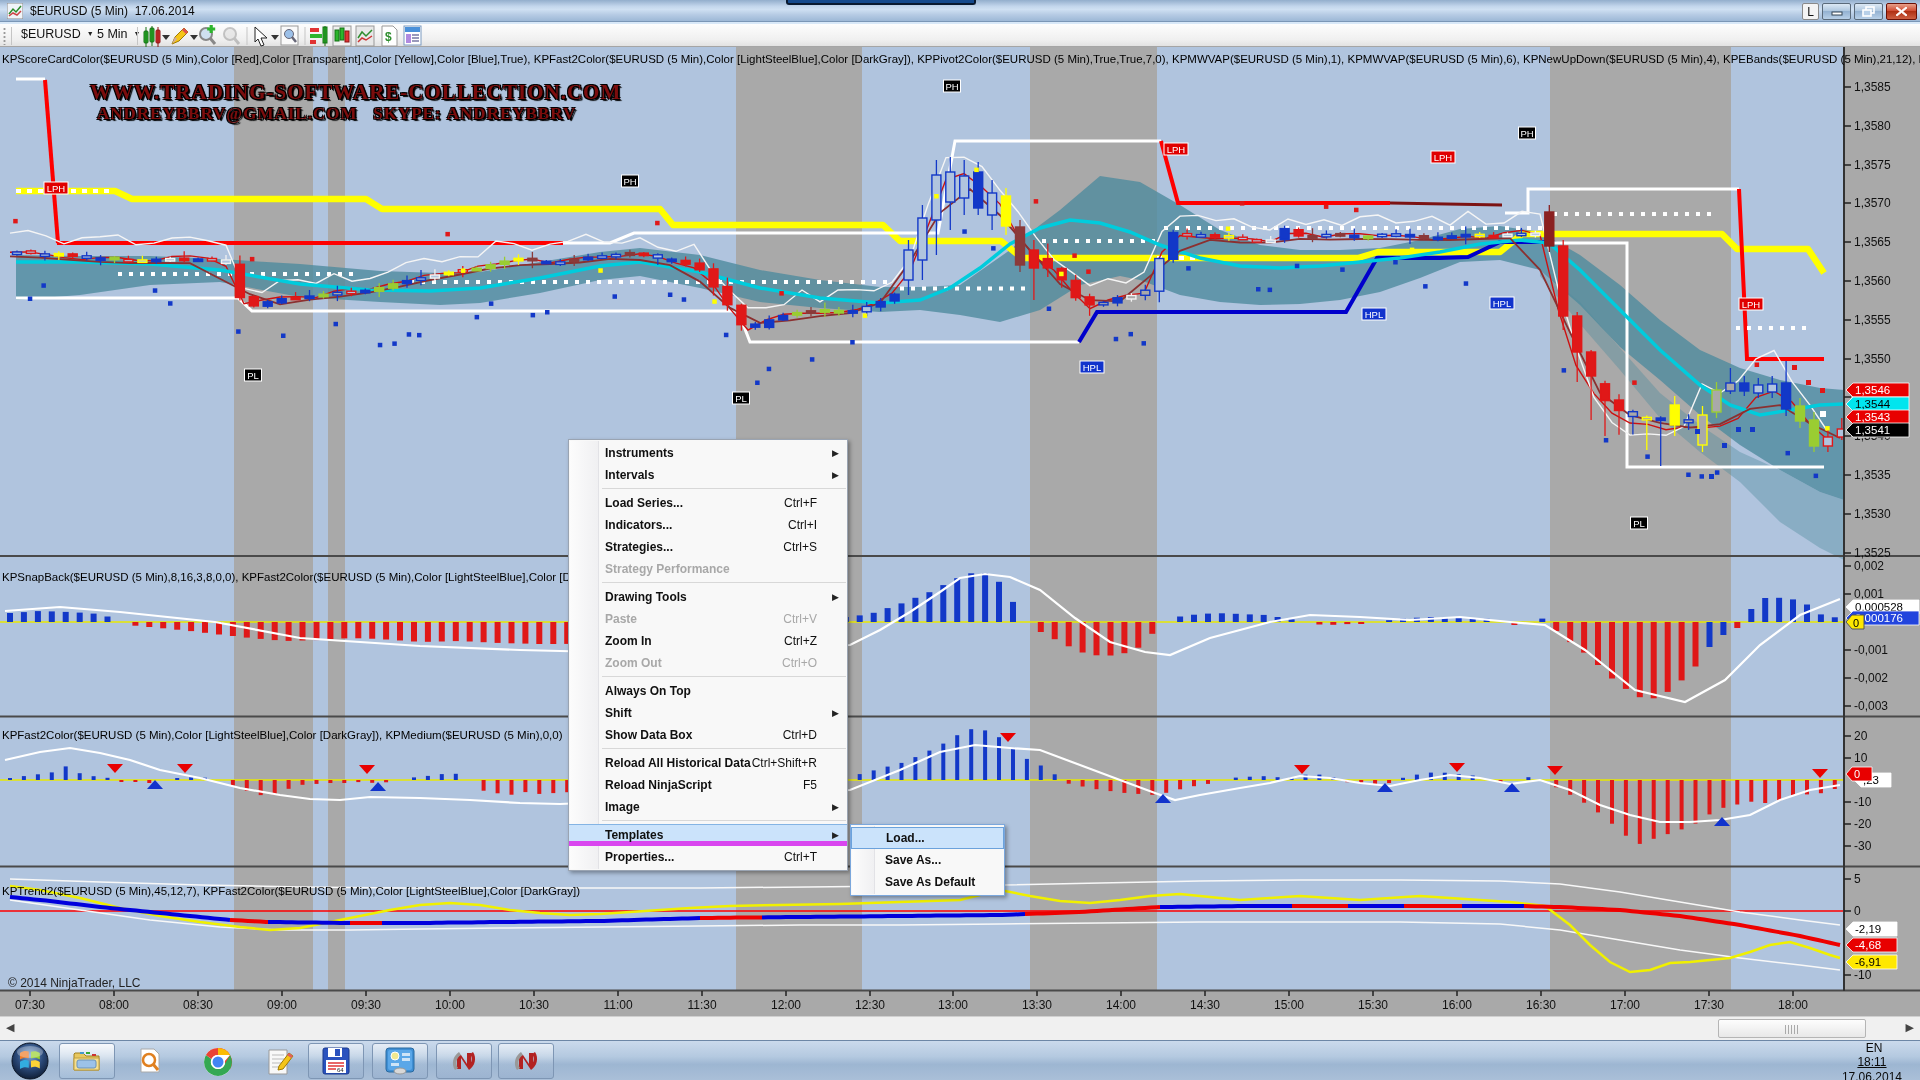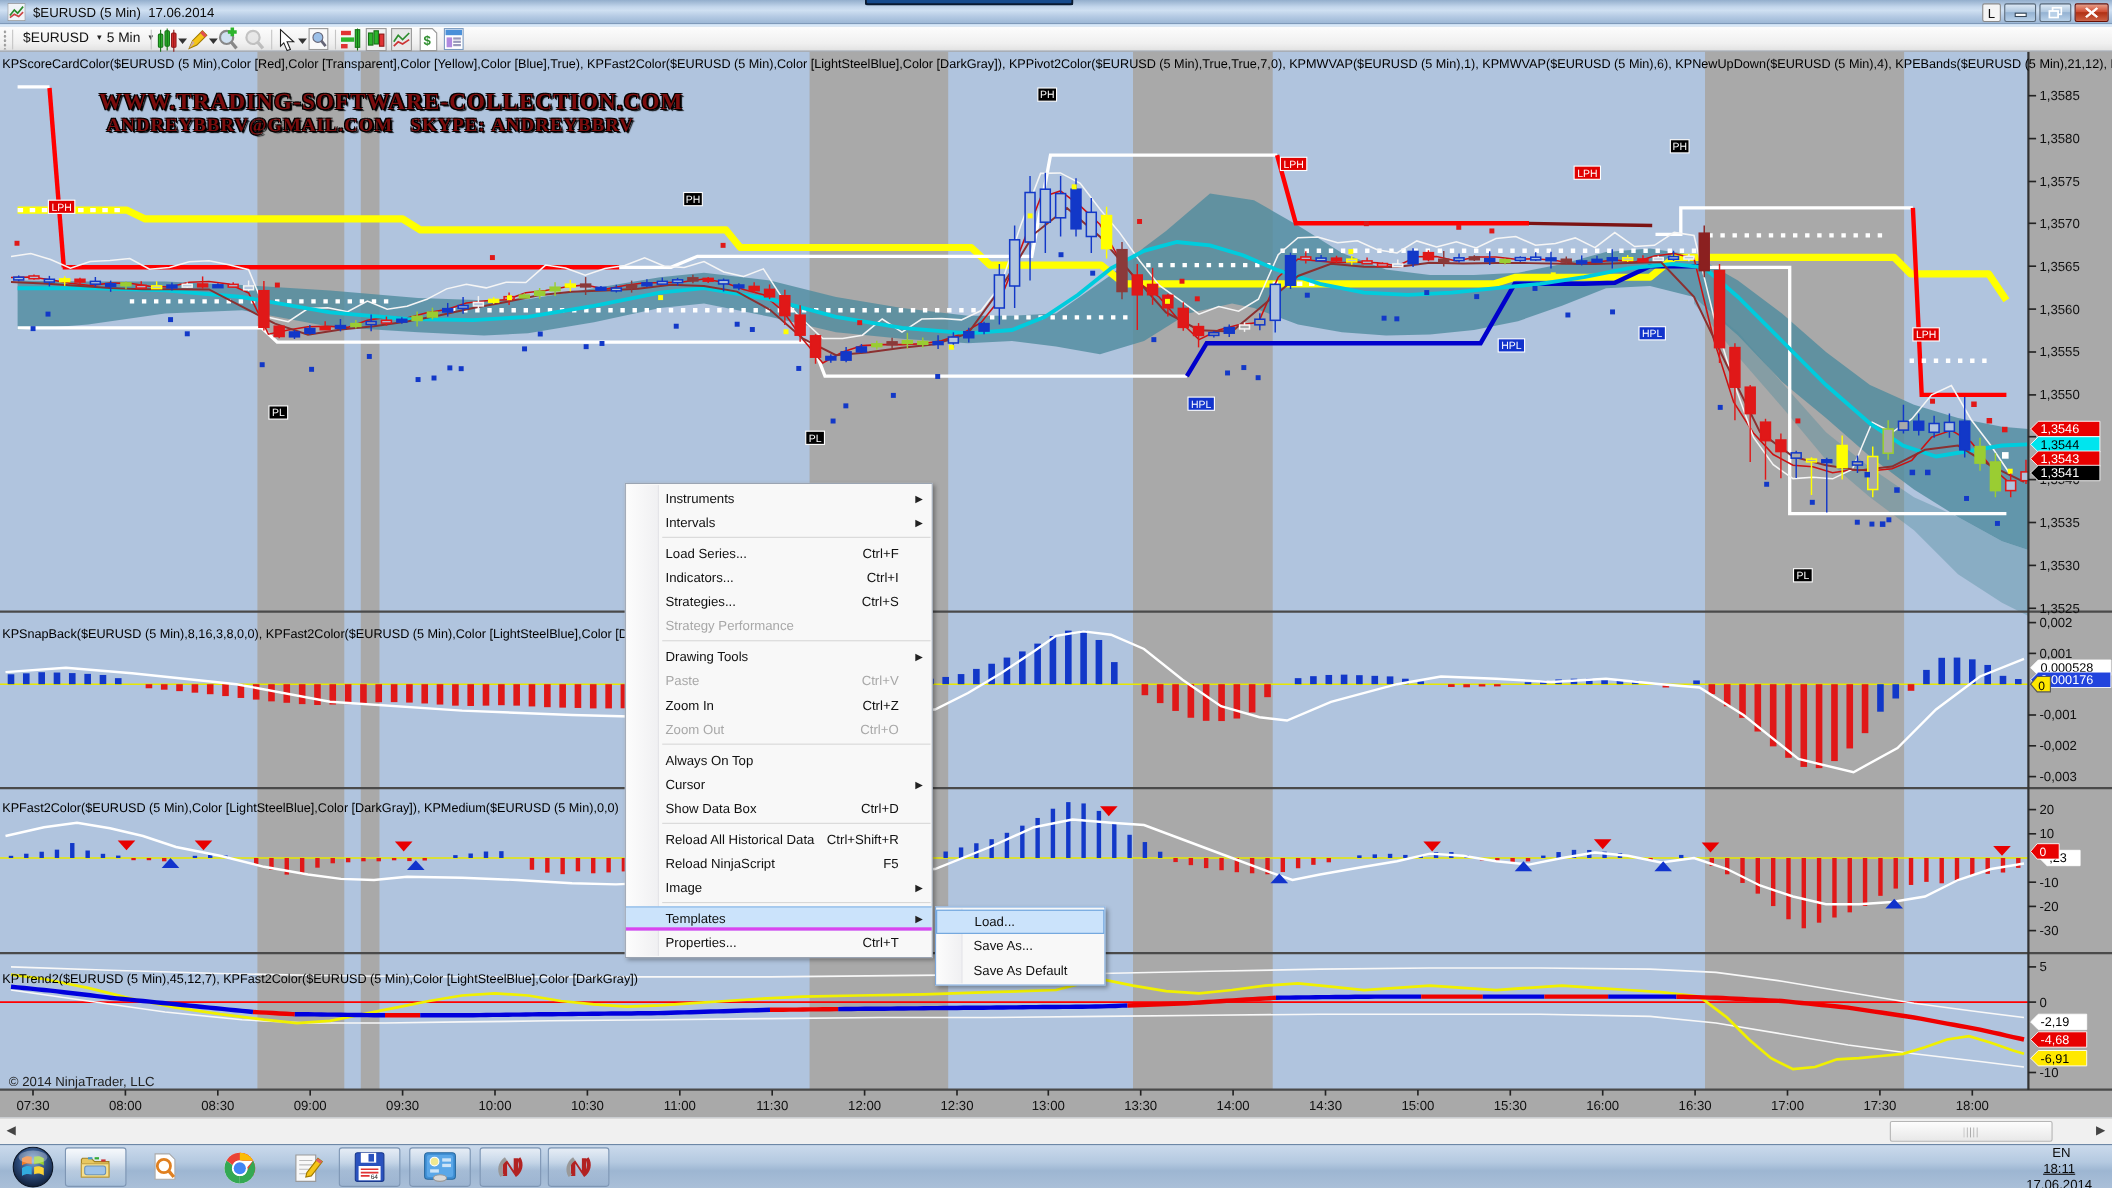--- a/index.html
+++ b/index.html
@@ -22,27 +22,27 @@
 .toolbar .cArr { display:inline-block; margin-left:8px; font-size:7px; color:#222; vertical-align:2px;}
 .wmark { position:absolute; left:0; width:1920px; text-align:left; font-family:"Liberation Serif",serif;
   font-weight:bold; color:#7b0d0d; text-shadow:1px 1px 0 #000, -1px -1px 0 #000, 1px -1px 0 #000, -1px 1px 0 #000, 2px 2px 1px #000;
   letter-spacing:1px; white-space:nowrap; }
 .itext { position:absolute; font-size:11.5px; color:#000; white-space:nowrap; letter-spacing:0; word-spacing:0;}
 .menu { position:absolute; left:568px; top:439px; width:280px; background:#f8f8f8;
   border:1px solid #9aa4b2; box-shadow:2px 2px 4px rgba(0,0,0,0.35); padding:2px 0; z-index:10; }
 .menu:before { content:""; position:absolute; left:1px; top:1px; bottom:1px; width:28px;
   background:linear-gradient(90deg,#fcfcfc,#f0f0f2); border-right:1px solid #e2e2e6; }
 .mi { position:relative; height:22px; line-height:22px; font-size:12px; color:#101010; }
-.mi .lab { position:absolute; left:36px; }
+.mi .lab { position:absolute; left:36px;font-weight:bold; }
 .mi .sc { position:absolute; right:30px; }
 .mi .arr { position:absolute; right:8px; font-size:9px; color:#222; top:0px; }
 .mi.dis { color:#a8a8a8; }
 .msep { height:6px; position:relative; }
 .msep:after { content:""; position:absolute; left:33px; right:1px; top:2px; border-top:1px solid #d8d8d8; }
-.mi.sel { background:#cbe3fb; border-top:1px solid #84b4e4; border-bottom:3px solid #d946ef; height:22px; line-height:20px; }
+.mi.sel { background:#cbe3fb; border-top:1px solid #84b4e4; border-bottom:5px solid #d946ef; height:22px; line-height:20px; }
 .submenu { position:absolute; left:850px; top:824px; width:155px; background:#f8f8f8;
   border:1px solid #7ba7dc; box-shadow:2px 2px 4px rgba(0,0,0,0.35); padding:2px 0; z-index:11; }
 .submenu:before { content:""; position:absolute; left:1px; top:1px; bottom:1px; width:22px;
   background:linear-gradient(90deg,#fcfcfc,#f0f0f2); border-right:1px solid #e2e2e6; }
 .submenu .mi .lab { left:34px; }
 .mi.sel2 { background:#cbe3fb; border:1px solid #6ba2dc; height:22px; line-height:20px; }
 .scrollrow { position:absolute; left:0; top:1016px; width:1920px; height:24px; background:#f0f0f0; border-top:1px solid #d0d0d0; }
 .sarrow { position:absolute; top:4px; font-size:11px; color:#444; }
 .sthumb { position:absolute; left:1718px; top:2px; width:148px; height:19px; background:linear-gradient(#fdfdfd,#e8e8e8);
   border:1px solid #b5b5b5; border-radius:2px; }
@@ -1074,21 +1074,21 @@
       </div>
 <div class="mi dis">
         <span class="lab">Zoom Out</span>
         <span class="sc">Ctrl+O</span>
       </div>
 <div class="msep"></div>
 <div class="mi">
         <span class="lab">Always On Top</span>
       </div>
 <div class="mi">
-        <span class="lab">Cursor</span>
+        <span class="lab">Shift</span>
         <span class="arr">▶</span>
       </div>
 <div class="mi">
         <span class="lab">Show Data Box</span>
         <span class="sc">Ctrl+D</span>
       </div>
 <div class="msep"></div>
 <div class="mi">
         <span class="lab">Reload All Historical Data</span>
         <span class="sc">Ctrl+Shift+R</span>

